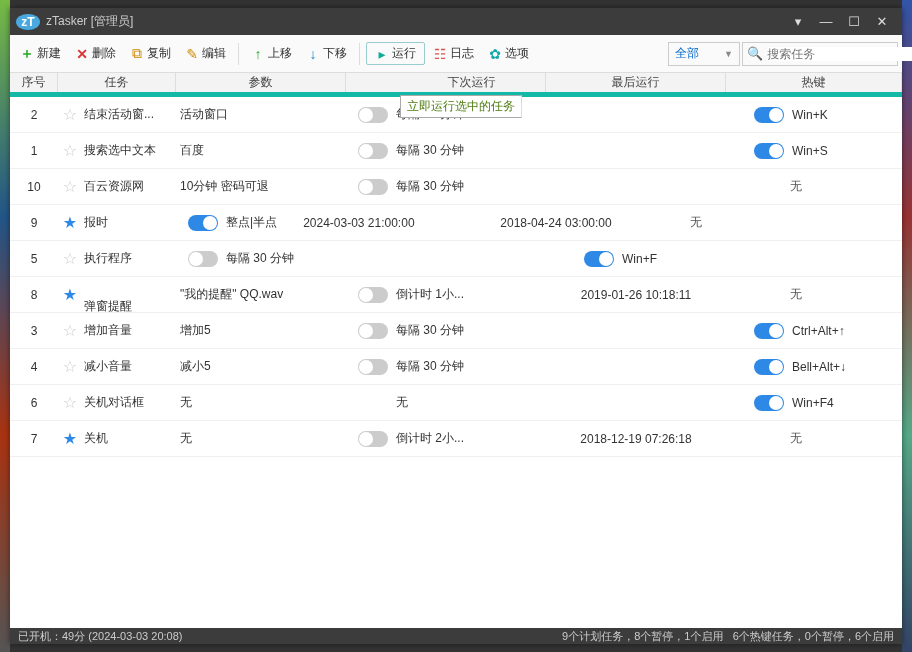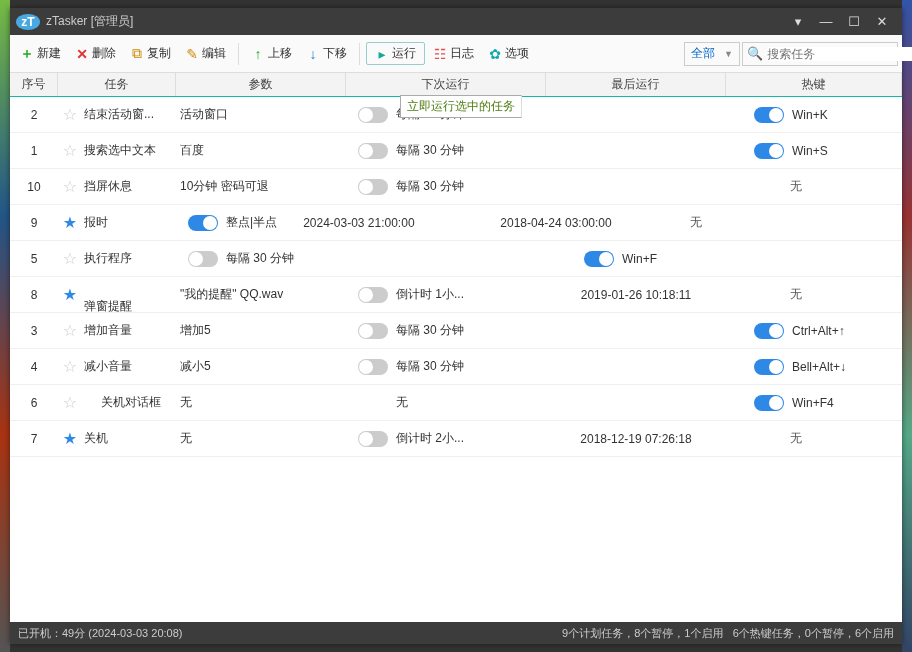--- a/index.html
+++ b/index.html
@@ -24,34 +24,34 @@
 .ic-copy { color: #c80; }
 .ic-edit { color: #c80; }
 .ic-up { color: #2a2; }
 .ic-down { color: #28c; }
 .ic-run { color: #1a9; }
 .ic-log { color: #d55; }
 .ic-opt { color: #1aa; }
 .toolbar .sep { width: 1px; height: 22px; background: #ddd; margin: 0 4px; }
 .toolbar .spacer { flex: 1; }
 .toolbar .run-btn { border: 1px solid #9cc; border-radius: 2px; padding: 2px 8px; }
-.toolbar .filter { border: 1px solid #ccc; height: 24px; width: 56px; padding: 0 6px; display: flex; align-items: center; justify-content: space-between; font-size: 12px; color: #06c; cursor: pointer; }
+.toolbar .filter { border: 1px solid #ccc; height: 24px; width: 72px; padding: 0 6px; display: flex; align-items: center; justify-content: space-between; font-size: 12px; color: #06c; cursor: pointer; }
 .toolbar .filter .arr { color: #888; font-size: 9px; }
 .toolbar .search { border: 1px solid #ccc; height: 24px; width: 156px; display: flex; align-items: center; padding: 0 4px; gap: 4px; }
 .toolbar .search input { border: none; outline: none; flex: 1; font-size: 12px; }
 .toolbar .search .sicon { color: #aaa; font-size: 13px; }
-.header-row { height: 24px; background: #f3f3f3; border-bottom: 1px solid #14b8a6; display: flex; font-size: 12px; color: #444; position: relative; }
+.header-row { height: 24px; background: #f3f3f3; border-bottom: 5px solid #14b8a6; display: flex; font-size: 12px; color: #444; position: relative; }
 .header-row > div { border-right: 1px solid #ddd; display: flex; align-items: center; justify-content: center; }
 .col-idx { width: 48px; }
 .col-task { width: 118px; }
 .col-param { width: 170px; }
 .col-next { width: 200px; }
 .col-last { width: 180px; }
 .col-hot { flex: 1; }
-.col-next-inner { display: flex; width: 100%; height: 100%; flex-direction: column; }
+.col-next-inner { display: flex; width: 100%; height: 100%; }
 .col-next-inner .sw { width: 52px; }
 .col-next-inner .txt { flex: 1; display: flex; align-items: center; justify-content: center; }
 .tooltip { position: absolute; top: 22px; left: 390px; background: #fff; border: 1px solid #aaa; padding: 2px 6px; font-size: 12px; color: #4d7c0f; z-index: 5; white-space: nowrap; }
 .tbody { flex: 1; overflow-y: auto; background: #fff; }
 .row { display: flex; height: 36px; border-bottom: 1px solid #f0f0f0; align-items: center; font-size: 12px; color: #333; }
 .row > div { display: flex; align-items: center; }
 .row .col-idx { justify-content: center; }
 .row .col-task { gap: 6px; padding-left: 4px; justify-content: flex-start; }
 .row .col-param { padding-left: 4px; justify-content: flex-start; }
 .row .col-next { padding-left: 12px; gap: 8px; }
@@ -60,21 +60,21 @@
 .star { width: 16px; height: 16px; display: inline-flex; align-items: center; justify-content: center; font-size: 16px; cursor: pointer; }
 .star.on { color: #2e88e5; }
 .star.off { color: #ccc; }
 .switch { width: 30px; height: 16px; border-radius: 8px; position: relative; cursor: pointer; }
 .switch.on { background: #2e88e5; }
 .switch.off { background: #ccc; }
 .switch::after { content: ""; position: absolute; top: 1px; width: 14px; height: 14px; background: #fff; border-radius: 50%; }
 .switch.on::after { right: 1px; }
 .switch.off::after { left: 1px; }
 .nohot { color: #555; padding-left: 36px; }
-.statusbar { height: 22px; background: #3c3c3c; color: #ccc; display: flex; align-items: center; padding: 0 8px; font-size: 11px; justify-content: space-between; }
+.statusbar { height: 16px; background: #3c3c3c; color: #ccc; display: flex; align-items: center; padding: 0 8px; font-size: 11px; justify-content: space-between; }
 .ellipsis { white-space: nowrap; overflow: hidden; text-overflow: ellipsis; }
 </style>
 </head>
 <body>
 
 <div class="bg-strips">
     <div class="bg-l"></div>
     <div class="bg-r"></div>
   </div>
 
@@ -187,21 +187,21 @@
         <div class="col-last"></div>
         <div class="col-hot">
           <span class="switch on"></span>
           <span>Win+S</span>
         </div>
       </div>
       <div class="row">
         <div class="col-idx">10</div>
         <div class="col-task">
           <span class="star off">☆</span>
-          <span class="ellipsis" style="max-width: 90px;">挡屏休息</span>
+          <span class="ellipsis" style="max-width: 90px;">百云资源网</span>
         </div>
         <div class="col-param ellipsis">10分钟 密码可退</div>
         <div class="col-next">
           <span class="switch off"></span>
           <span>每隔 30 分钟</span>
         </div>
         <div class="col-last"></div>
         <div class="col-hot">
           <span class="nohot">无</span>
         </div>
@@ -285,21 +285,21 @@
         <div class="col-last"></div>
         <div class="col-hot">
           <span class="switch on"></span>
           <span>Bell+Alt+↓</span>
         </div>
       </div>
       <div class="row">
         <div class="col-idx">6</div>
         <div class="col-task">
           <span class="star off">☆</span>
-          <span class="ellipsis" style="max-width: 90px; margin-left: 17px;">关机对话框</span>
+          <span class="ellipsis" style="max-width: 90px;">关机对话框</span>
         </div>
         <div class="col-param ellipsis">无</div>
         <div class="col-next">
           <span style="width: 30px;"></span>
           <span>无</span>
         </div>
         <div class="col-last"></div>
         <div class="col-hot">
           <span class="switch on"></span>
           <span>Win+F4</span>

